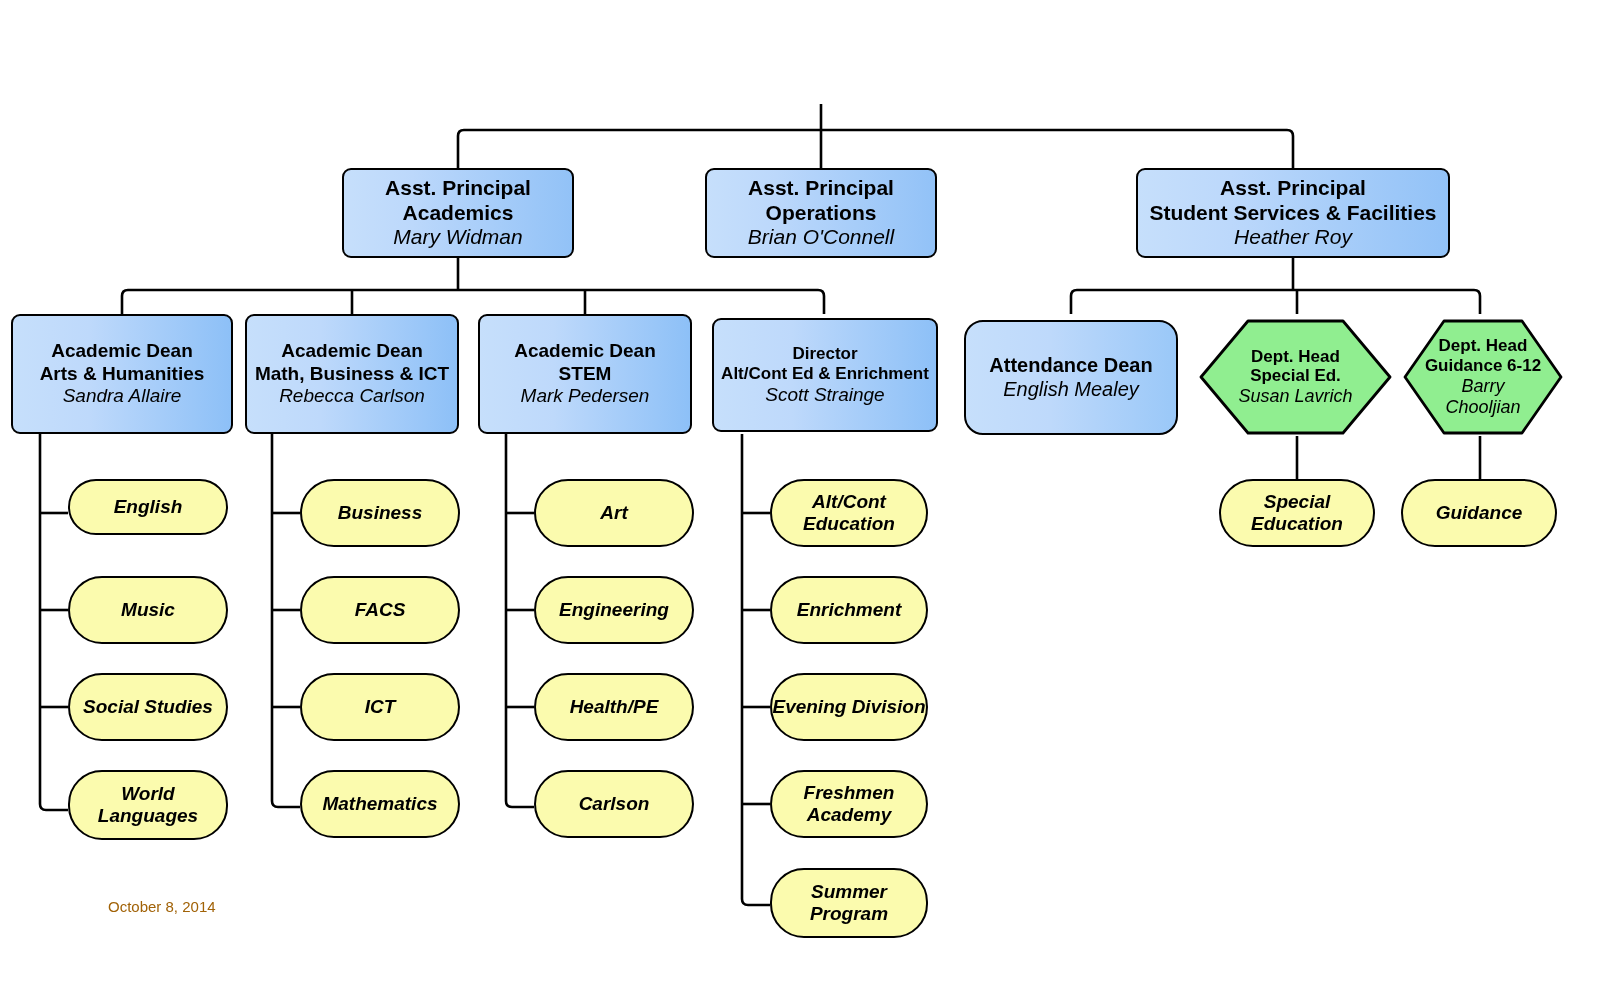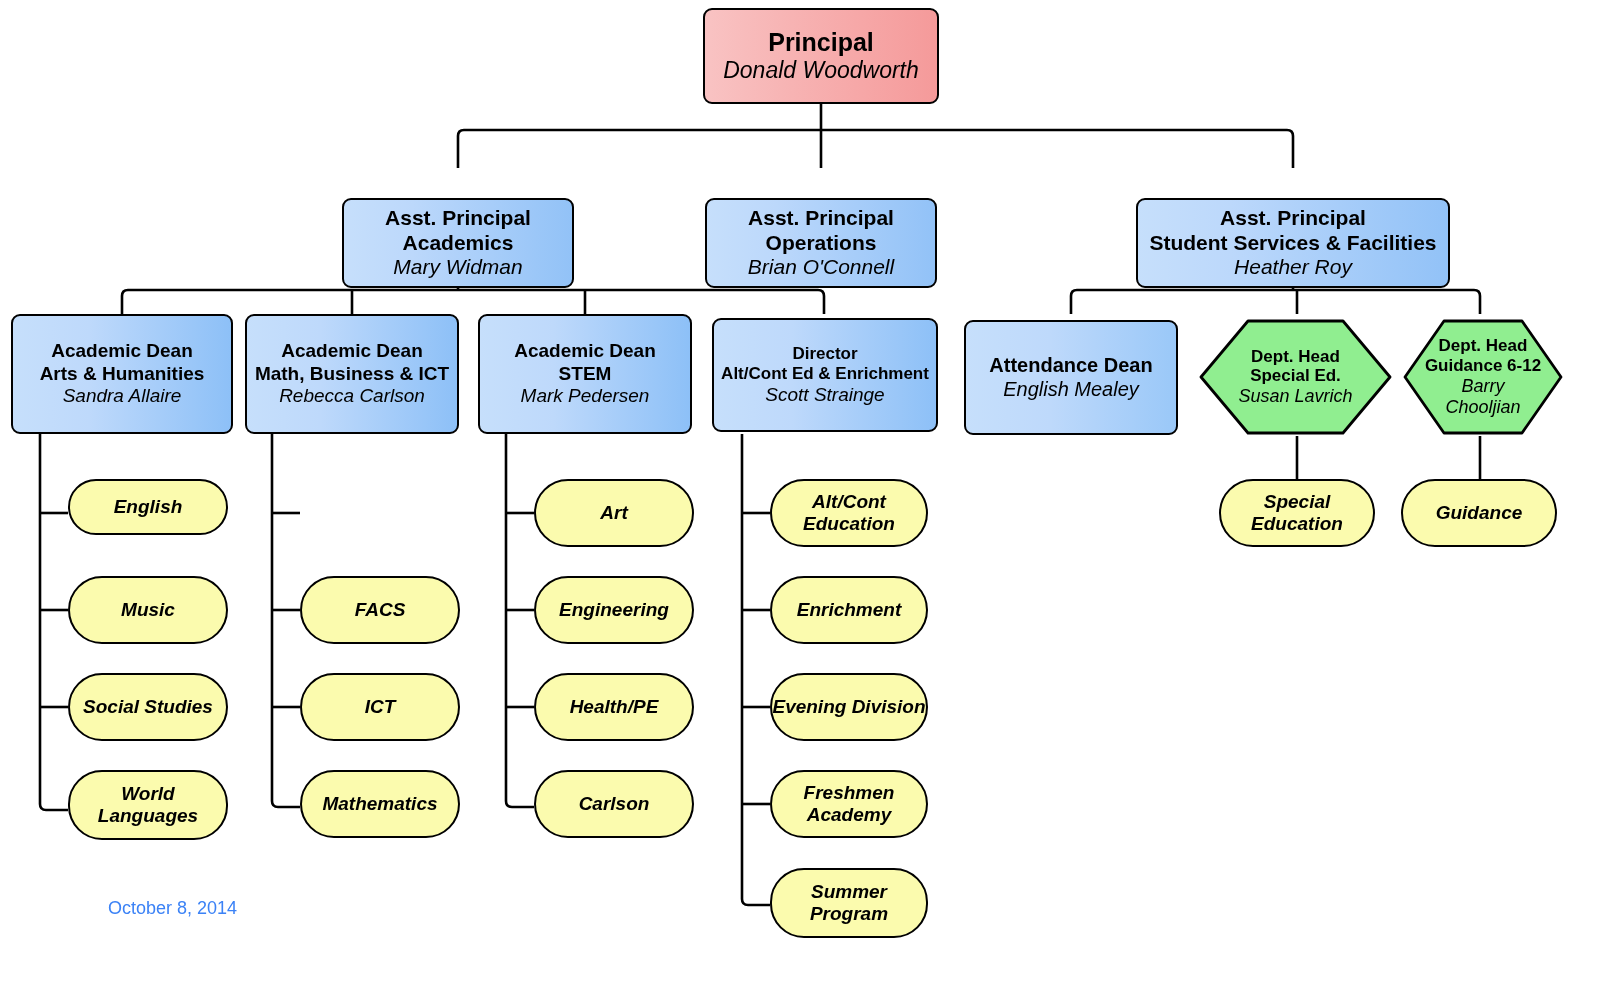--- a/index.html
+++ b/index.html
@@ -54,38 +54,37 @@
     background: linear-gradient(to right, #f9c3c3 0%, #f7b4b4 35%, #f59a9a 100%);
     border-radius: 9px;
     font-size: 23px;
   }
   .principal .t1 { font-size: 25px; }
   .principal .person { font-size: 23px; }
 
   .asst {
     background: linear-gradient(to right, #c6dffb 0%, #bcd8fb 30%, #92c2f7 100%);
     border-radius: 9px;
-    margin-top: 30px;
   }
   .asst .t1, .asst .t2 { font-size: 21px; }
   .asst .person { font-size: 21px; }
 
   .dean {
     background: linear-gradient(to right, #c6dffb 0%, #bed9fb 35%, #8dc0f7 100%);
     border-radius: 9px;
   }
   .dean .t1, .dean .t2 { font-size: 19px; }
   .dean .person { font-size: 19px; }
 
   .dean.small .t1, .dean.small .t2 { font-size: 17px; }
   .dean.small .person { font-size: 19px; }
 
   .attendance {
     background: linear-gradient(to right, #c6dffb 0%, #bed9fb 40%, #9ac8f8 100%);
-    border-radius: 9px;
+    border-radius: 19px;
   }
   .attendance .t1 { font-size: 20px; }
   .attendance .person { font-size: 20px; }
   .hexwrap {
     position: absolute;
   }
   .hexwrap svg {
     position: absolute;
     left: 0; top: 0;
   }
@@ -106,24 +105,24 @@
 
   .dept {
     background: #fbfbae;
     border-radius: 34px;
     font-style: italic;
     font-weight: bold;
     font-size: 19px;
   }
   .date-label {
     position: absolute;
-    font-size: 18px;
+    font-size: 15px;
     font-weight: normal;
     font-style: normal;
-    color: #3b82f6;
+    color: #a16207;
     white-space: nowrap;
   }
 </style>
 </head>
 <body>
 
 <div id="canvas">
 
   <svg class="wires" viewBox="0 0 1616 982">
     <g fill="none" stroke="#000000" stroke-width="2.6" stroke-linecap="butt">
@@ -161,24 +160,20 @@
       <path d="M742,610 L770,610"></path>
       <path d="M742,707 L770,707"></path>
       <path d="M742,804 L770,804"></path>
 
       <path d="M1297,436 L1297,480"></path>
 
       <path d="M1480,436 L1480,480"></path>
     </g>
   </svg>
 
-  <div class="node principal" style="left:703px; top:8px; width:236px; height:96px;">
-    <div class="t1">Principal</div>
-    <div class="person">Donald Woodworth</div>
-  </div>
 
   <div class="node asst" style="left:342px; top:168px; width:232px; height:90px;">
     <div class="t1">Asst. Principal</div>
     <div class="t2">Academics</div>
     <div class="person">Mary Widman</div>
   </div>
 
   <div class="node asst" style="left:705px; top:168px; width:232px; height:90px;">
     <div class="t1">Asst. Principal</div>
     <div class="t2">Operations</div>
@@ -240,20 +235,21 @@
       <div class="t2">Guidance 6-12</div>
       <div class="person" style="max-width:100px;">Barry Chooljian</div>
     </div>
   </div>
 
   <div class="node dept" style="left:68px; top:479px; width:160px; height:56px;">English</div>
   <div class="node dept" style="left:68px; top:576px; width:160px; height:68px;">Music</div>
   <div class="node dept" style="left:68px; top:673px; width:160px; height:68px;">Social Studies</div>
   <div class="node dept" style="left:68px; top:770px; width:160px; height:70px;">World Languages</div>
 
+  <div class="node dept" style="left:300px; top:479px; width:160px; height:68px;">Business</div>
   <div class="node dept" style="left:300px; top:576px; width:160px; height:68px;">FACS</div>
   <div class="node dept" style="left:300px; top:673px; width:160px; height:68px;">ICT</div>
   <div class="node dept" style="left:300px; top:770px; width:160px; height:68px;">Mathematics</div>
 
   <div class="node dept" style="left:534px; top:479px; width:160px; height:68px;">Art</div>
   <div class="node dept" style="left:534px; top:576px; width:160px; height:68px;">Engineering</div>
   <div class="node dept" style="left:534px; top:673px; width:160px; height:68px;">Health/PE</div>
   <div class="node dept" style="left:534px; top:770px; width:160px; height:68px;">Carlson</div>
 
   <div class="node dept" style="left:770px; top:479px; width:158px; height:68px;">Alt/Cont Education</div>

